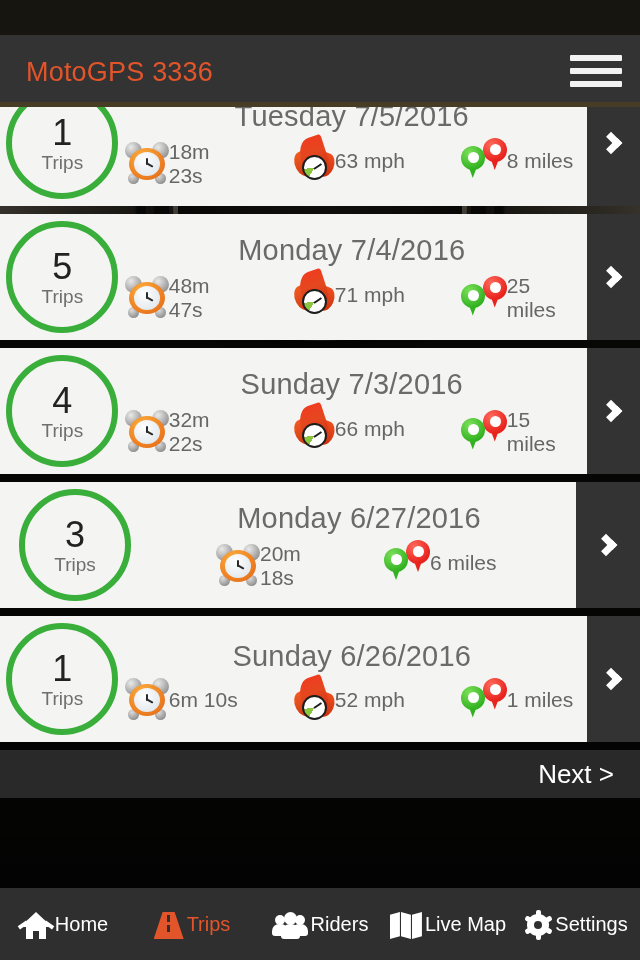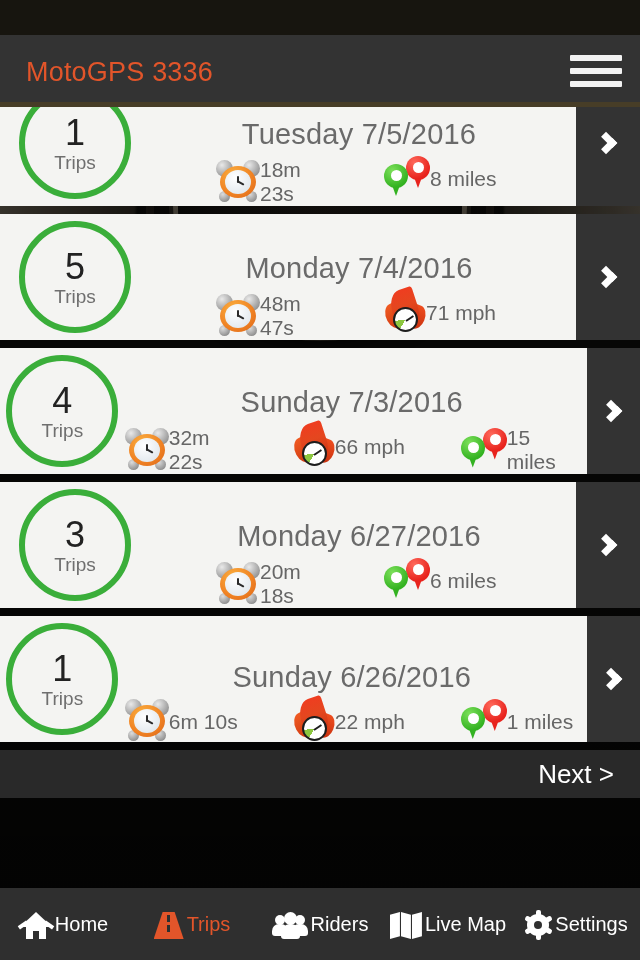--- a/index.html
+++ b/index.html
@@ -96,21 +96,21 @@
     display:flex; flex-direction:column; align-items:center; justify-content:center;
     background:transparent;
   }
   .count-num {
     font-size:36px; color:#222; line-height:1; margin-bottom:2px; font-weight:400;
   }
   .count-label { font-size:19px; color:#6f6f6f; line-height:1; }
 
   .card-main {
     flex:1; display:flex; flex-direction:column;
-    align-items:center; justify-content:flex-end; padding-right:8px;
+    align-items:center; justify-content:center; padding-right:8px;
   }
   .trip-date {
     font-size:29px; color:#6a6a6a; font-weight:400;
     margin-top:2px; margin-bottom:4px; letter-spacing:.2px;
   }
   .stats-row { display:flex; align-items:flex-start; gap:50px; }
   .stat {
     display:flex; flex-direction:row; align-items:center; width:118px;
   }
   .stat-icon { height:44px; display:flex; align-items:center; justify-content:center; }
@@ -341,20 +341,33 @@
     <div class="body"></div>
                   <div class="face"></div>
     <div class="hand-h"></div>
                   <div class="hand-m"></div>
   </div>
               </div>
           <div class="stat-val">18m 23s</div>
         </div>
         <div class="stat">
           <div class="stat-icon">
+  <div class="ico-flame">
+    <div class="fl2"></div>
+                  <div class="fl3"></div>
+                  <div class="fl"></div>
+    <div class="dial">
+                    <div class="needle"></div>
+                  </div>
+  </div>
+              </div>
+          <div class="stat-val">63 mph</div>
+        </div>
+        <div class="stat">
+          <div class="stat-icon">
   <div class="ico-pins">
     <div class="pin pin-red">
                     <div class="tip"></div>
                     <div class="head"></div>
                     <div class="dot"></div>
                   </div>
     <div class="pin pin-green">
                     <div class="tip"></div>
                     <div class="head"></div>
                     <div class="dot"></div>
@@ -400,20 +413,37 @@
     <div class="fl2"></div>
                   <div class="fl3"></div>
                   <div class="fl"></div>
     <div class="dial">
                     <div class="needle"></div>
                   </div>
   </div>
               </div>
           <div class="stat-val">71 mph</div>
         </div>
+        <div class="stat">
+          <div class="stat-icon">
+  <div class="ico-pins">
+    <div class="pin pin-red">
+                    <div class="tip"></div>
+                    <div class="head"></div>
+                    <div class="dot"></div>
+                  </div>
+    <div class="pin pin-green">
+                    <div class="tip"></div>
+                    <div class="head"></div>
+                    <div class="dot"></div>
+                  </div>
+  </div>
+              </div>
+          <div class="stat-val">25 miles</div>
+        </div>
       </div>
     </div>
     <div class="card-arrow">
       <div class="chev"></div>
     </div>
       </div>
       <div class="trip-card">
     <div class="count-wrap">
       <div class="count-circle">
         <div class="count-num">4</div>
@@ -551,21 +581,21 @@
           <div class="stat-icon">
   <div class="ico-flame">
     <div class="fl2"></div>
                   <div class="fl3"></div>
                   <div class="fl"></div>
     <div class="dial">
                     <div class="needle"></div>
                   </div>
   </div>
               </div>
-          <div class="stat-val">22 mph</div>
+          <div class="stat-val">52 mph</div>
         </div>
         <div class="stat">
           <div class="stat-icon">
   <div class="ico-pins">
     <div class="pin pin-red">
                     <div class="tip"></div>
                     <div class="head"></div>
                     <div class="dot"></div>
                   </div>
     <div class="pin pin-green">

